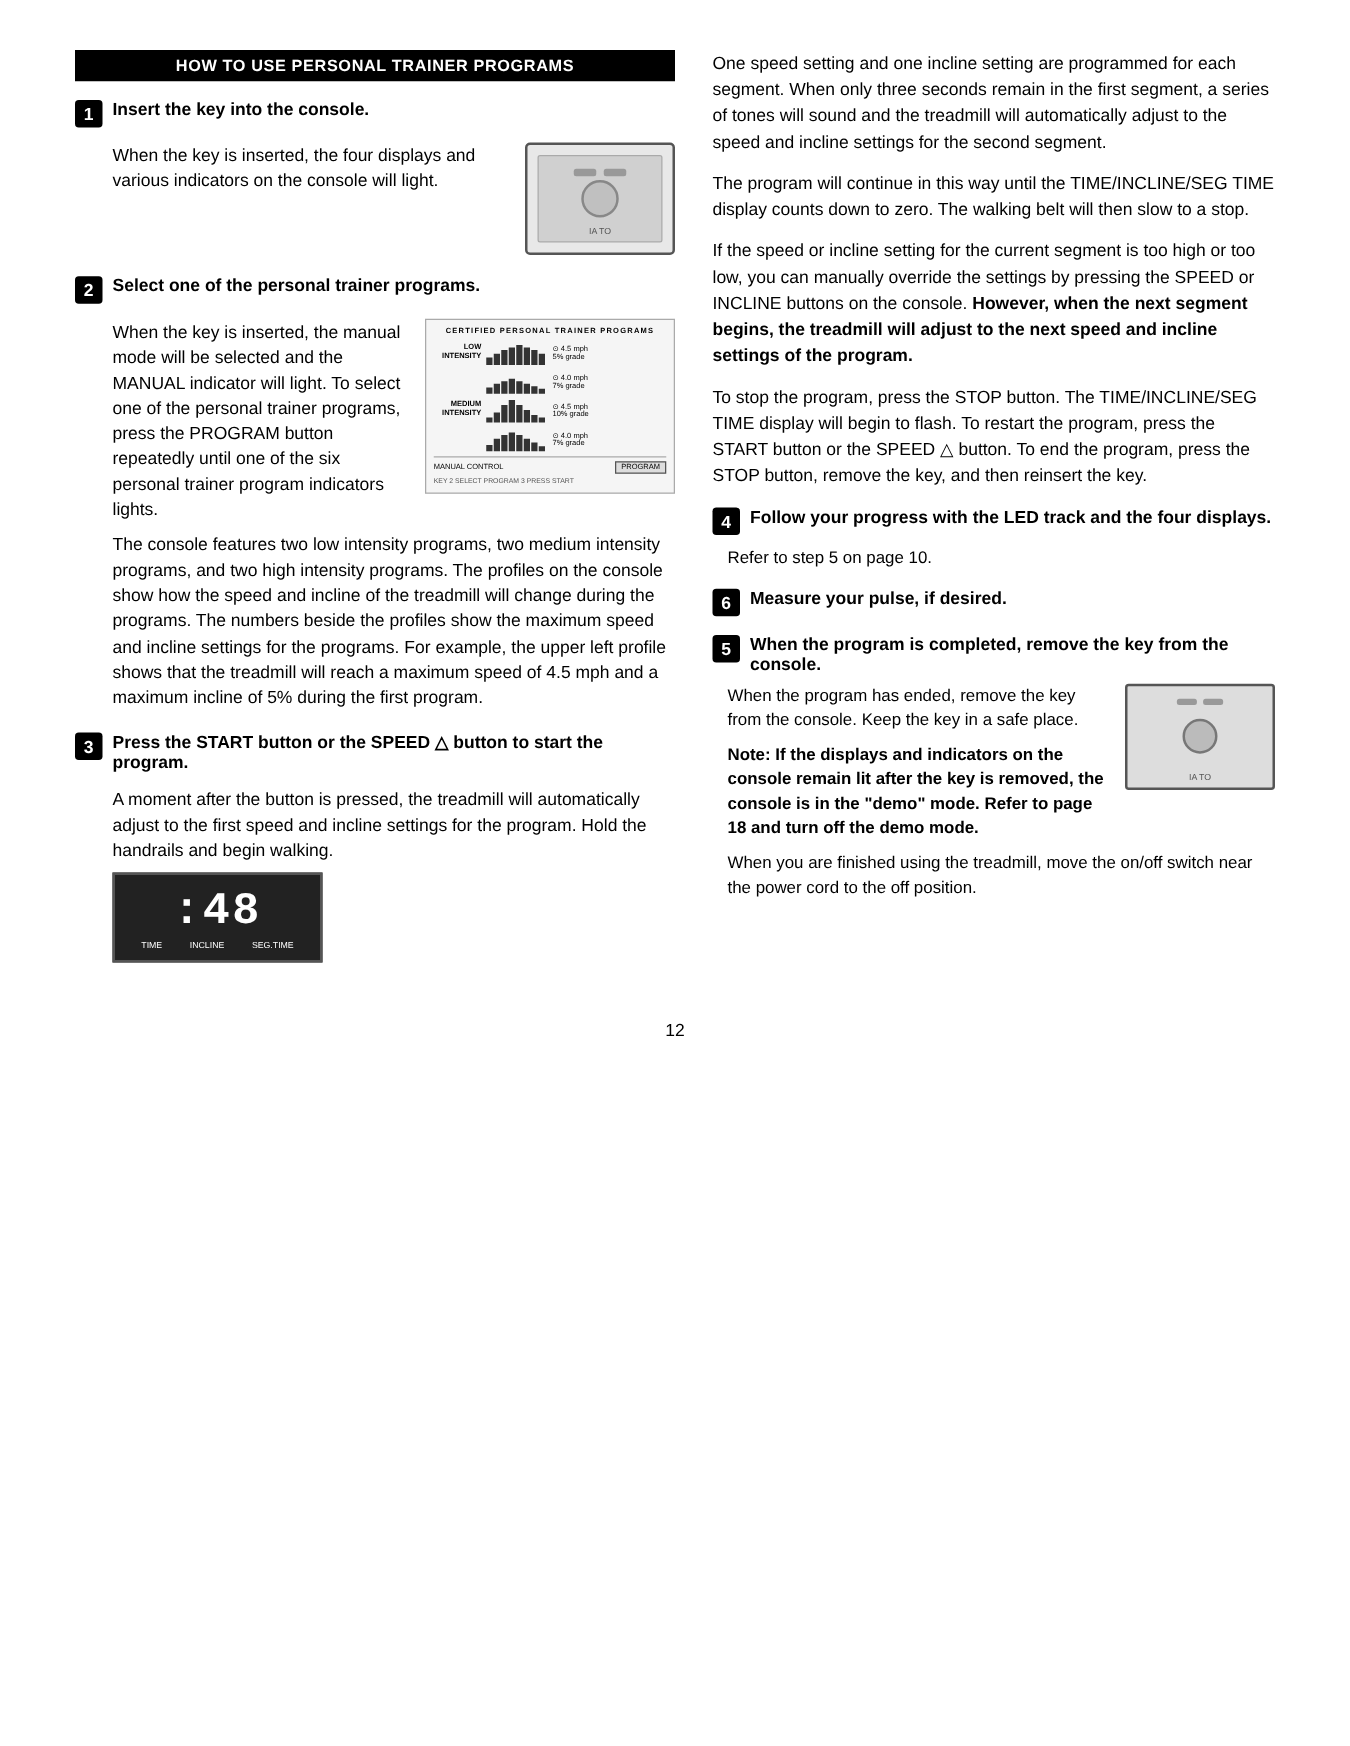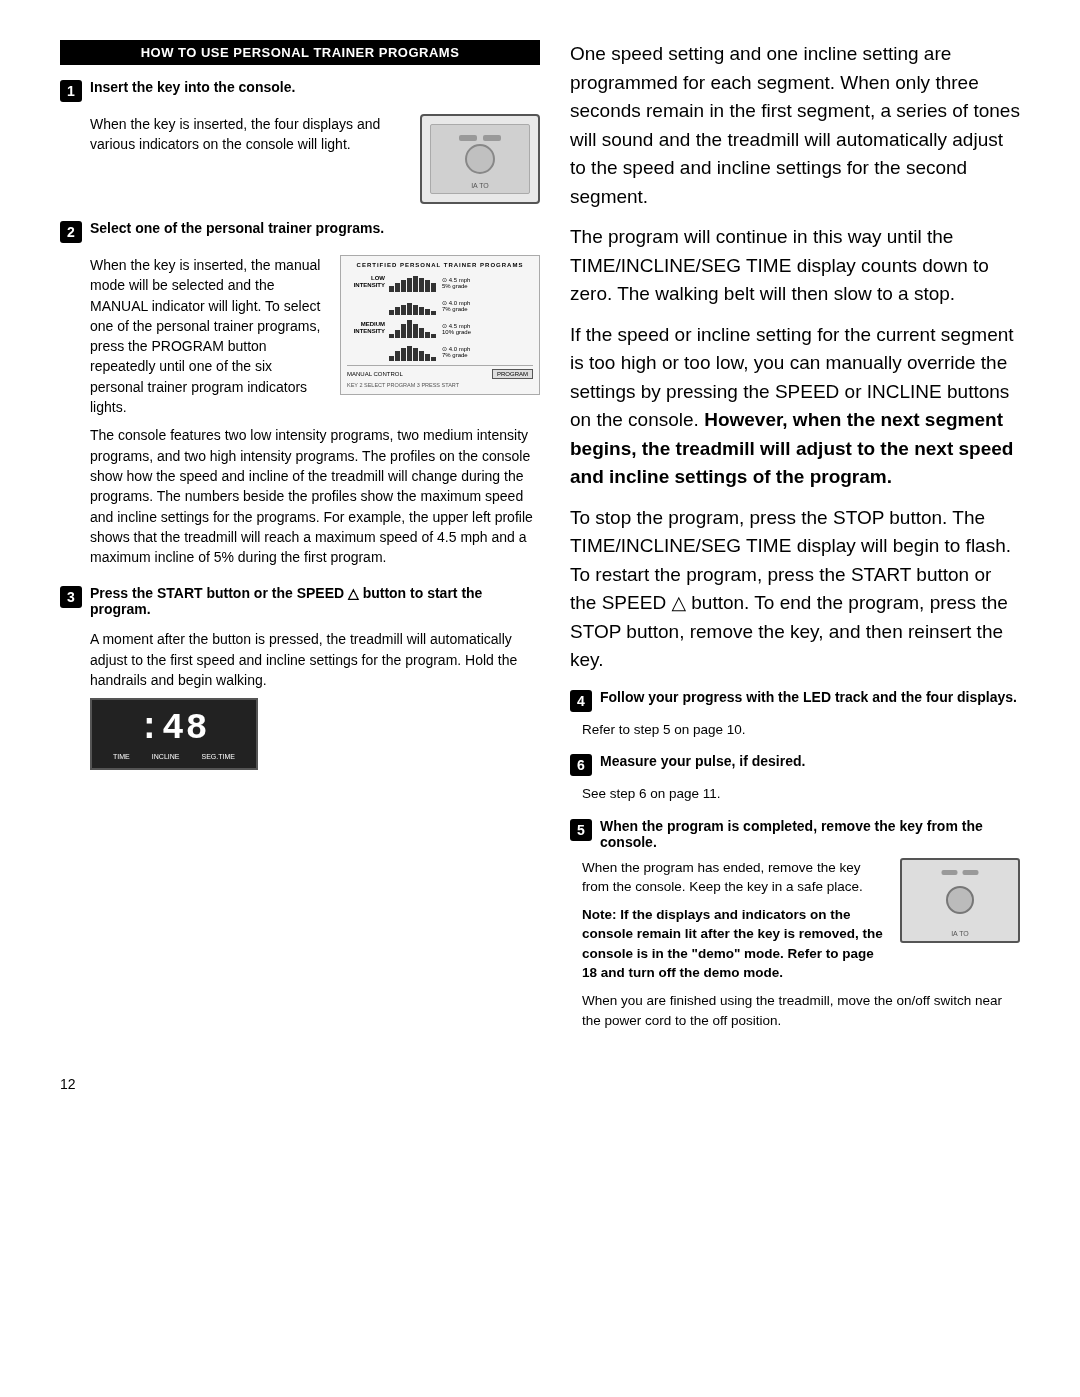--- a/index.html
+++ b/index.html
@@ -244,29 +244,29 @@
       background: #bbb;
     }
     .cs-label {
       position: absolute;
       bottom: 4px; left: 0; right: 0;
       text-align: center;
       font-size: 7px;
       color: #555;
     }
     .page-num {
-      text-align: left;
+      text-align: center;
       font-size: 14px;
       margin-top: 30px;
       font-weight: normal;
     }
     .right-col-para {
       line-height: 1.5;
       margin-bottom: 12px;
-      font-size: 19px;
+      font-size: 14px;
     }
     .right-step {
       display: flex;
       align-items: flex-start;
       margin-bottom: 8px;
       margin-top: 14px;
     }
     .right-step-body {
       margin-left: 12px;
       margin-top: 4px;
@@ -427,23 +427,20 @@
         <div class="step-title">Follow your progress with the LED track and the four displays.</div>
       </div>
       <div class="right-step-body">
         <p>Refer to step 5 on page 10.</p>
       </div>
 
       <div class="right-step">
         <div class="step-num">6</div>
         <div class="step-title">Measure your pulse, if desired.</div>
       </div>
-      <div class="right-step-body">
-        <p>See step 6 on page 11.</p>
-      </div>
 
       <div class="right-step">
         <div class="step-num">5</div>
         <div class="step-title">When the program is completed, remove the key from the console.</div>
       </div>
       <div class="right-step-body clearfix">
 
         <div class="inline-figure">
           <div class="console-small">
             <div class="cs-slots">

